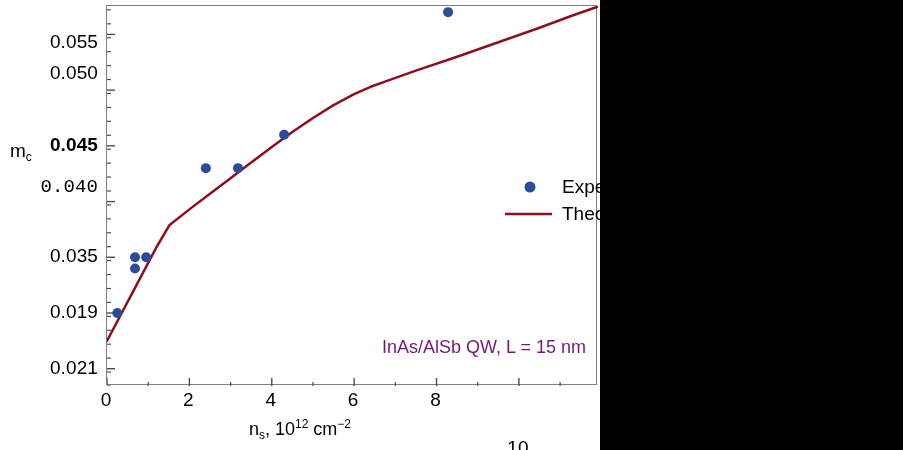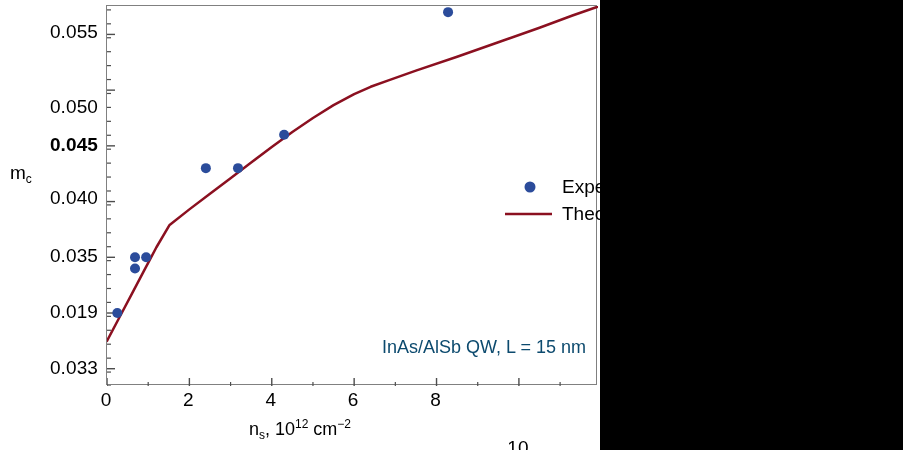--- a/index.html
+++ b/index.html
@@ -63,21 +63,21 @@
     transform: translateY(-50%);
     font-size: 19px;
     color: #000000;
     white-space: nowrap;
     letter-spacing: 0.1px;
   }
 
   #y-axis-title {
     position: absolute;
     left: 10px;
-    top: 162px;
+    top: 140px;
     font-size: 19px;
     color: #000000;
     white-space: nowrap;
   }
   #y-axis-title sub {
     font-size: 12px;
     vertical-align: baseline;
     position: relative;
     bottom: -4px;
   }
@@ -148,43 +148,43 @@
     color: #000000;
     white-space: nowrap;
   }
 
   
   #annotation {
     position: absolute;
     left: 275px;
     top: 331px;
     font-size: 18px;
-    color: #0c4a6e;
+    color: #701a75;
     white-space: nowrap;
   }
 </style>
 </head>
 <body>
 
 <div id="screenshot">
 
   <div id="figure">
 
     <div id="y-axis-title">
       <span>m</span><sub>c</sub>
     </div>
 
     <div id="y-tick-labels">
-        <div class="y-tick-label" style="top: 367.727px;">0.033</div>
+        <div class="y-tick-label" style="top: 367.727px;">0.021</div>
         <div class="y-tick-label" style="top: 312.009px;">0.019</div>
         <div class="y-tick-label" style="top: 256.29px; margin-left: 8px;">0.035</div>
-        <div class="y-tick-label" style="top: 198px;">0.040</div>
+        <div class="y-tick-label" style="top: 187px; font-family: Liberation Mono, monospace;">0.040</div>
         <div class="y-tick-label" style="top: 144.853px; font-weight: bold;">0.045</div>
-        <div class="y-tick-label" style="top: 107px;">0.050</div>
-        <div class="y-tick-label" style="top: 32px; margin-left: 32px;">0.055</div>
+        <div class="y-tick-label" style="top: 73px;">0.050</div>
+        <div class="y-tick-label" style="top: 42px; margin-left: 32px;">0.055</div>
       </div>
 
     <div id="plot-frame">
       <svg id="plot-svg" width="491" height="380" viewBox="0 0 491 380">
         <g id="svg-ticks">
             <line x1="0" y1="380" x2="0" y2="372" stroke="#4d4d4d" stroke-width="1.4"></line>
             <line x1="82.38255033557047" y1="380" x2="82.38255033557047" y2="372" stroke="#4d4d4d" stroke-width="1.4"></line>
             <line x1="164.76510067114094" y1="380" x2="164.76510067114094" y2="372" stroke="#4d4d4d" stroke-width="1.4"></line>
             <line x1="247.14765100671144" y1="380" x2="247.14765100671144" y2="372" stroke="#4d4d4d" stroke-width="1.4"></line>
             <line x1="329.5302013422819" y1="380" x2="329.5302013422819" y2="372" stroke="#4d4d4d" stroke-width="1.4"></line>

